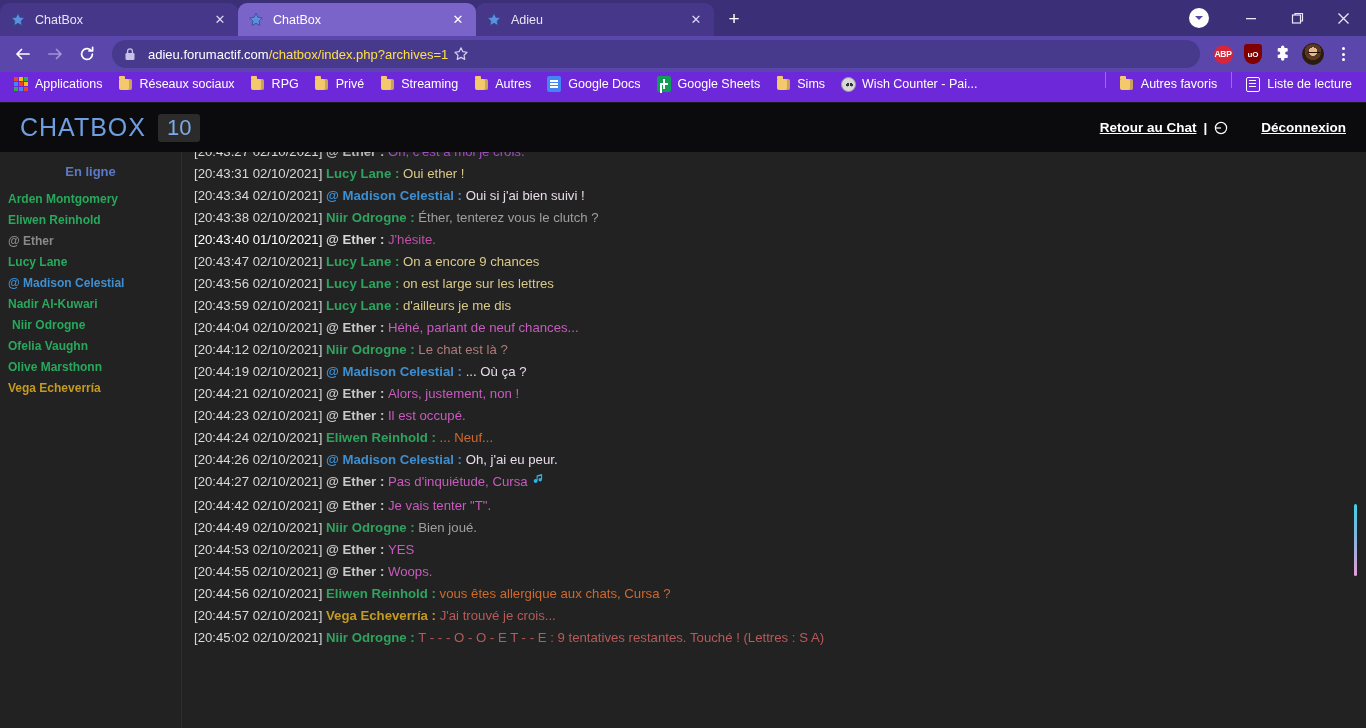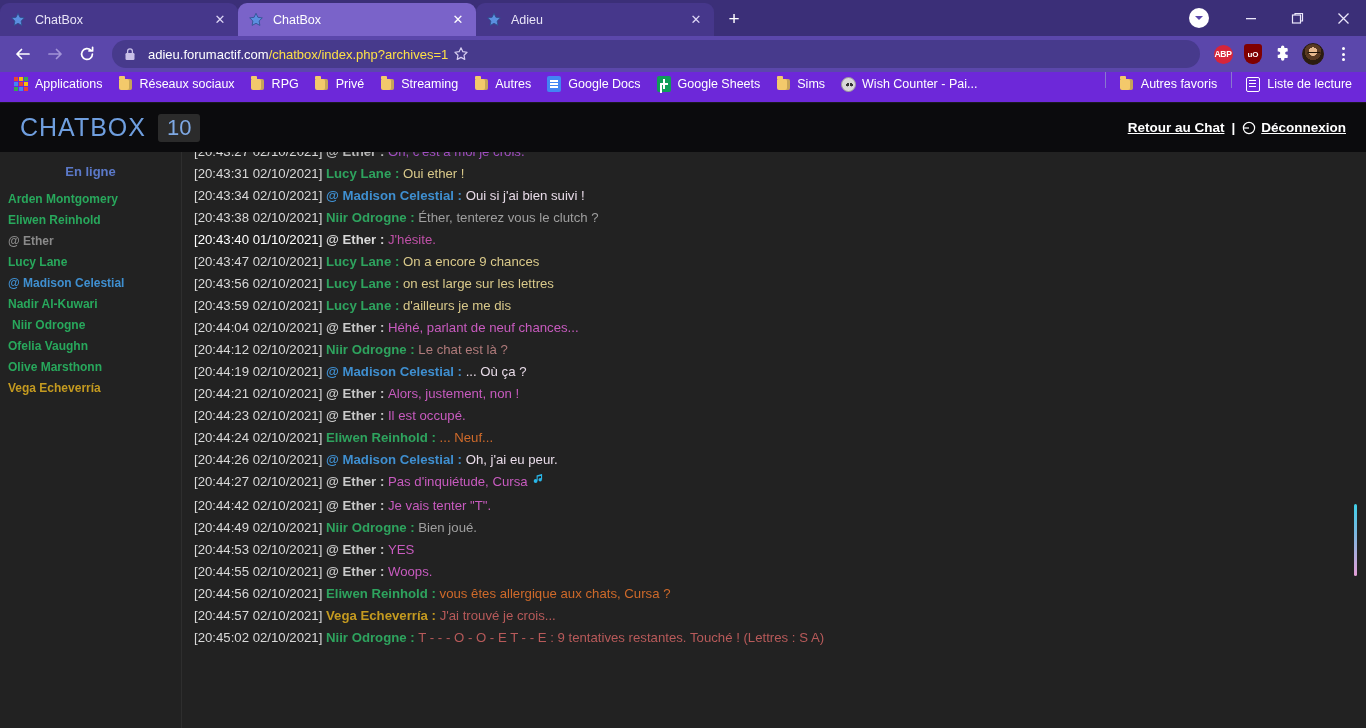--- a/index.html
+++ b/index.html
@@ -131,21 +131,21 @@
   .cbheader {
     height: 50px; background: #0b0b0d; display: flex; align-items: center;
     padding: 0 20px; border-top: 1px solid #1a1a1f;
   }
   .cb-logo { font-size: 25px; letter-spacing: 1px; color: #6f9ede; font-weight: 400; }
   .cb-count {
     margin-left: 12px; background: #2b2b2b; color: #7fa9e4; font-size: 22px;
     padding: 1px 9px; border-radius: 3px; font-weight: 500;
   }
   .cb-right { margin-left: auto; display: flex; align-items: center; color: #ffffff; font-size: 13.5px; font-weight: bold; }
-  .cb-right .lnk { color: #ffffff; }
+  .cb-right .lnk { color: #ffffff; margin-left: 28px; }
   .cb-sep { margin: 0 7px; color: #ffffff; }
   .logout-ico { display: inline-flex; margin-right: 5px; }
 
   .cbbody { display: flex; height: calc(100% - 50px); position: relative; }
 
   .sidebar {
     width: 182px; flex: 0 0 182px; background: #222222; padding-top: 8px;
     border-right: 1px solid #2e2e2e; overflow: hidden;
   }
   .online-title {

